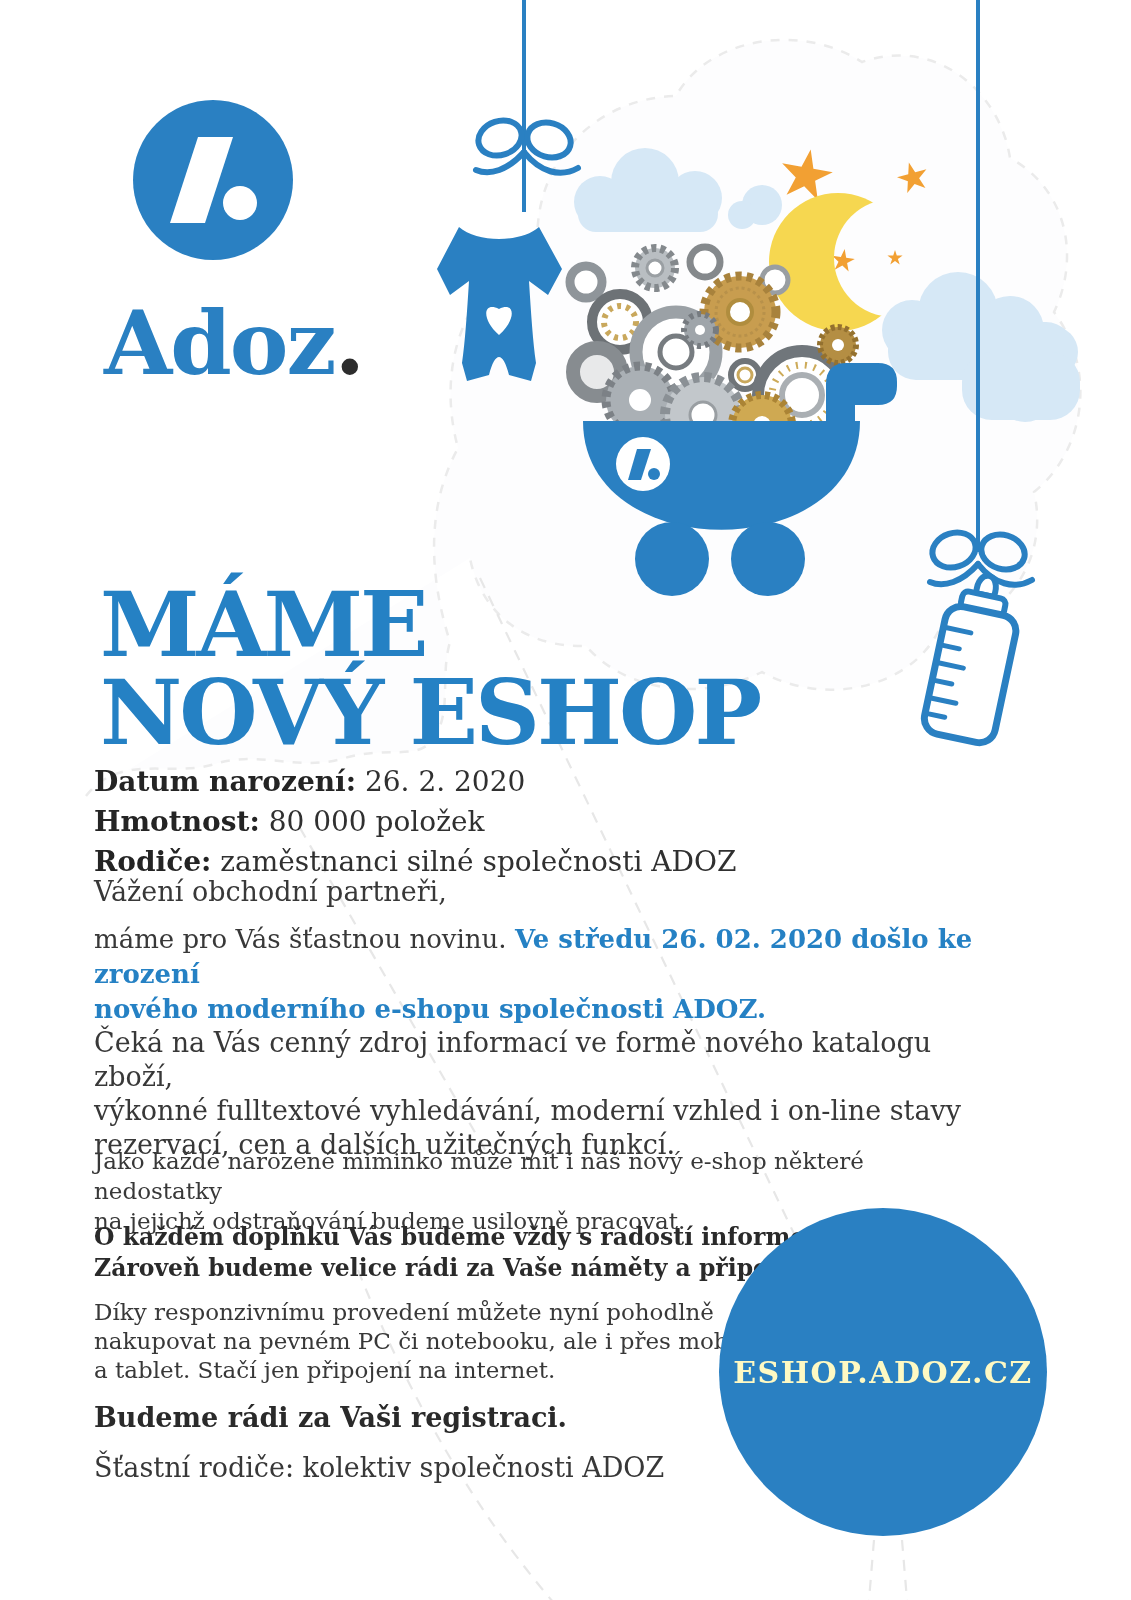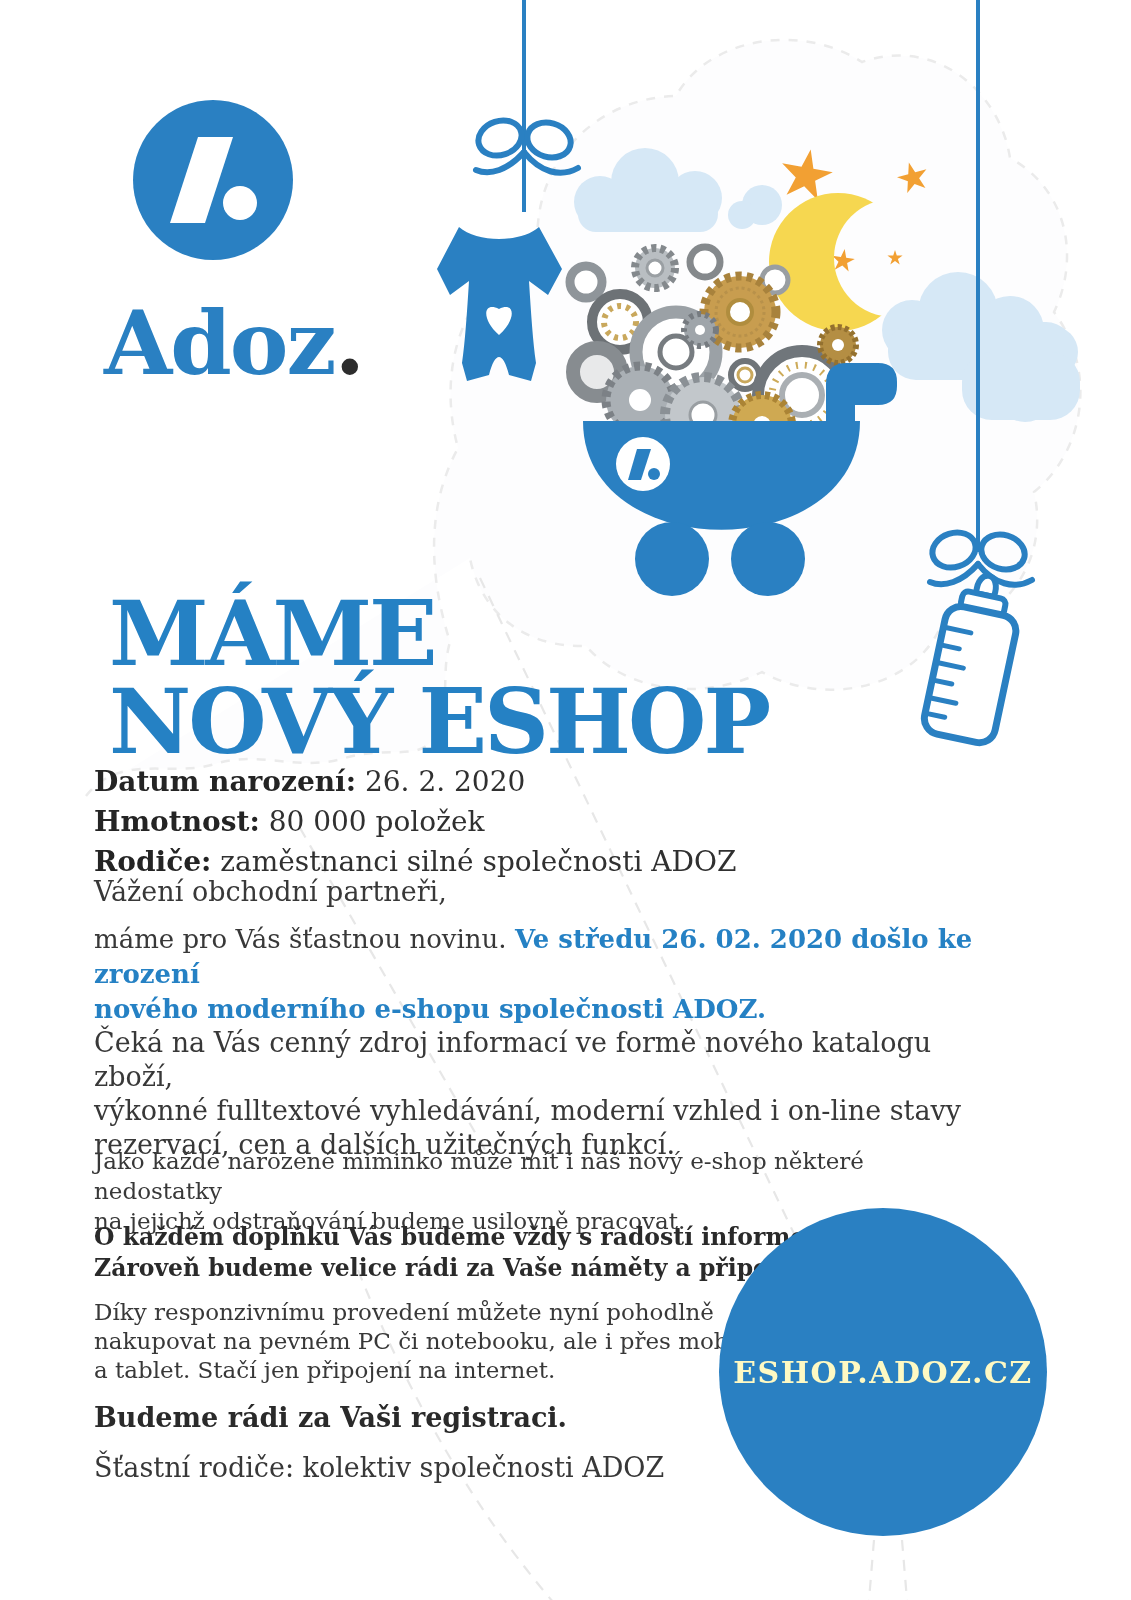--- a/index.html
+++ b/index.html
@@ -23,21 +23,21 @@
   .logo-wrap{position:absolute;left:128px;top:98px;}
   .wordmark{
     position:absolute;left:104px;top:282px;
     font-weight:bold;font-size:88px;letter-spacing:-2px;line-height:1;
     color:var(--brand-blue);
     margin-top:17px;
   }
   .wordmark .dot{color:var(--logo-dot);}
 
   h1.headline{
-    position:absolute;left:92px;top:572px;margin:17px;
+    position:absolute;left:92px;top:572px;margin:8px;
     font-size:90px;line-height:88px;letter-spacing:-3px;font-weight:bold;
     color:var(--heading-blue);
   }
 
   .stats{position:absolute;left:94px;top:762px;font-size:28px;line-height:40px;color:#303030;}
   .stats b{color:#242424;}
 
   .copy{position:absolute;left:94px;margin:0;white-space:pre-line;}
   .salutation{top:876px;font-size:27px;}
   .para1{top:922px;font-size:26px;line-height:35px;width:960px;}

